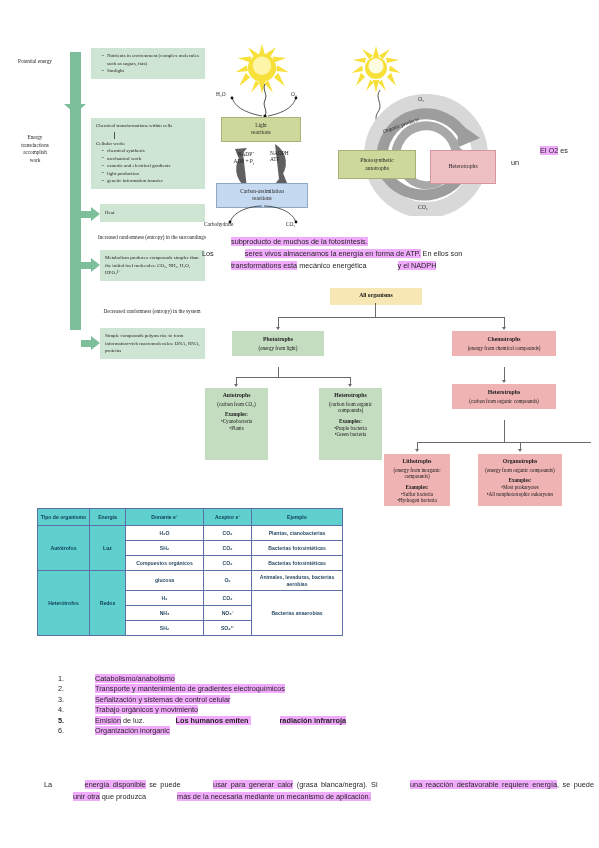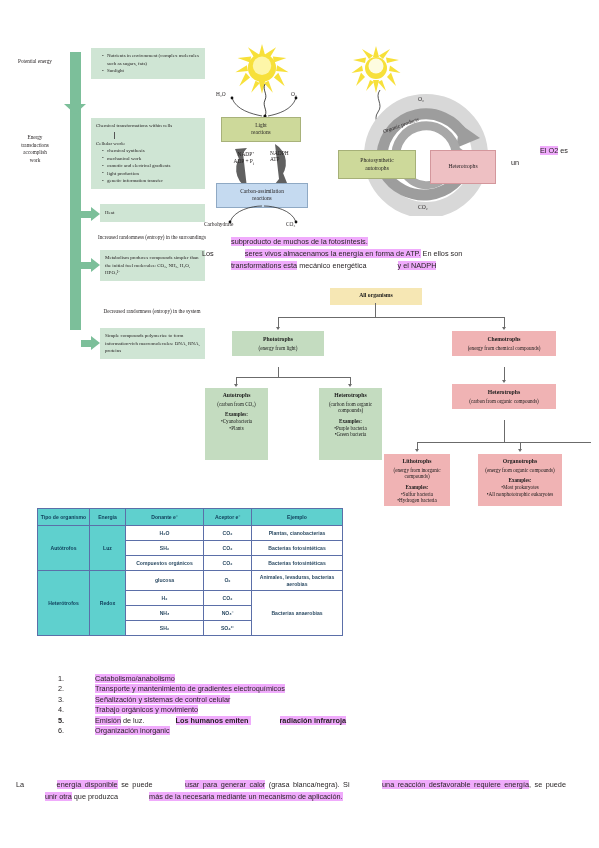--- a/index.html
+++ b/index.html
@@ -111,21 +111,21 @@
   table.org td { background:#ffffff; height:15px; }
 
   
   .txt {
     position:absolute; font-family:"Liberation Sans", sans-serif;
     font-size:7.3px; color:#231f20; line-height:1.62;
   }
   .txt.just { text-align:justify; }
   .note-top { left:202px; top:236px; width:340px; }
   .note-right { left:341px; top:556px; width:254px; }
-  .note-bottom { left:16px; top:779px; width:550px; }
+  .note-bottom { left:44px; top:779px; width:550px; }
 
   
   #num-list { position:absolute; left:44px; top:675px; width:330px;
     font-family:"Liberation Sans", sans-serif; font-size:7.3px; line-height:1.0; }
   #num-list ol { margin:0; padding-left:22px; }
   #num-list li { margin-bottom:3.2px; }
   #num-list li::marker { color:#231f20; }
   #num-list li.bold::marker { font-weight:bold; }
 
   .o2-note { position:absolute; left:511px; top:145px; width:80px;

